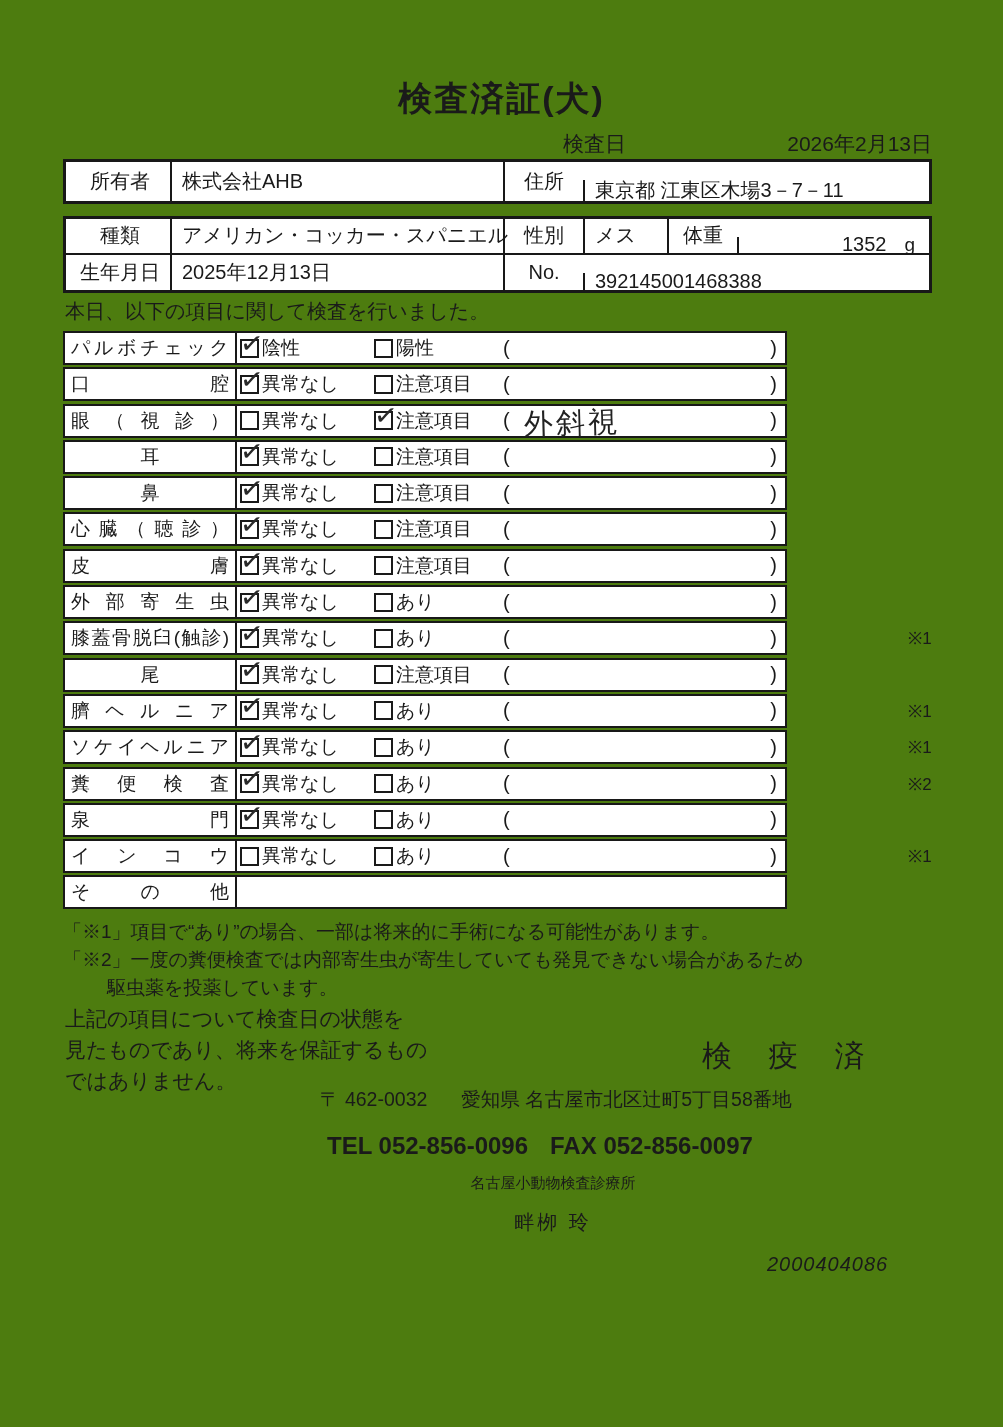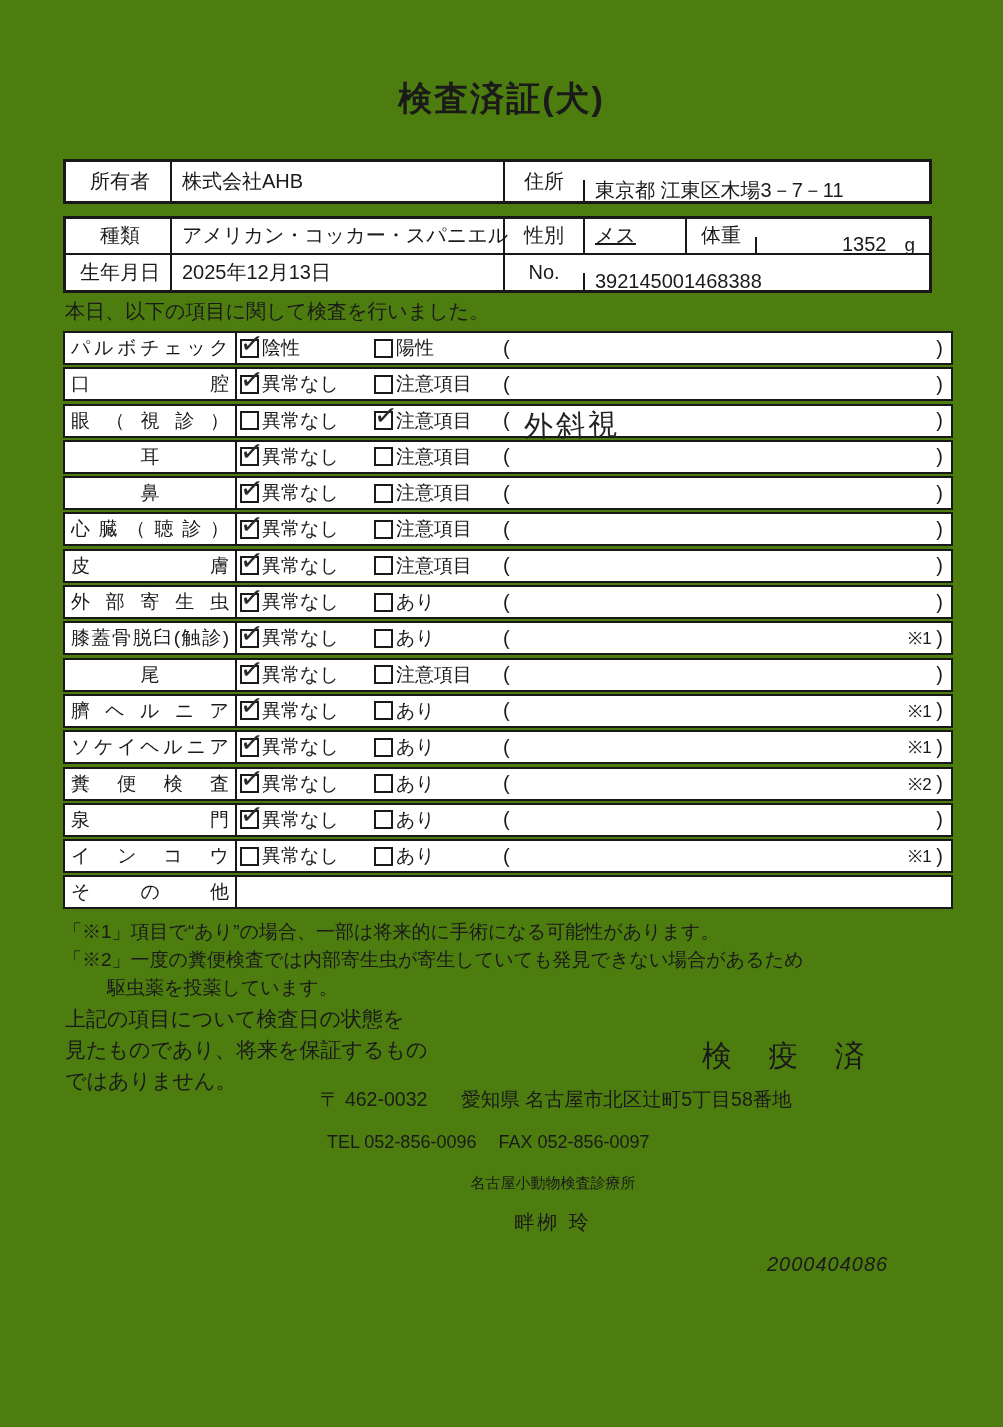--- a/index.html
+++ b/index.html
@@ -19,29 +19,29 @@
   .trow{display:flex;height:100%;box-sizing:border-box;}
   .t2 .trow{height:50%;}
   .t2 .trow:first-child{border-bottom:2px solid #181818;}
   .tcell{display:flex;align-items:center;box-sizing:border-box;font-size:20px;
          border-left:2px solid #181818;padding:0 10px;white-space:nowrap;}
   .tcell:first-child{border-left:none;padding-left:8px;}
   .lab{justify-content:center;padding:0 4px;}
   .w-lab{width:104px;flex:none;}
   .w-val{width:333px;flex:none;}
   .w-key{width:80px;flex:none;}
-  .w-sex{width:102px;flex:none;text-decoration:underline;}
+  .w-sex{width:84px;flex:none;}
   .w-wt{width:70px;flex:none;}
   .grow{flex:1;margin-top:18px;}
   .wt-val{justify-content:flex-end;padding-right:14px;}
   .wt-unit{margin-left:18px;font-size:19px;}
   
   .intro{position:absolute;top:298px;left:65px;font-size:20px;}
   
-  .exam{position:absolute;top:331px;left:63px;width:890px;}
+  .exam{position:absolute;top:331px;left:63px;width:724px;}
   .irow{position:relative;height:34px;margin-bottom:2.3px;border:2.2px solid #181818;
         display:flex;box-sizing:border-box;background:#fff;}
   .ilabel{width:172px;flex:none;border-right:2px solid #181818;box-sizing:border-box;
           padding:0 6px;font-size:19px;line-height:29px;white-space:nowrap;overflow:hidden;}
   .jl{text-align:justify;text-align-last:justify;text-justify:inter-character;}
   .cl{text-align:center;text-align-last:center;}
   .ibody{flex:1;display:flex;align-items:center;font-size:19px;padding-left:3px;}
   .opt{display:flex;align-items:center;}
   .o1{width:134px;flex:none;text-align:right;}
   .o2{width:129px;flex:none;}
@@ -57,35 +57,39 @@
   .rnote{position:absolute;left:843px;top:3px;font-size:17px;white-space:nowrap;}
   
   .notes{position:absolute;top:918px;left:63px;font-size:19px;line-height:28px;}
   .notes .indent{padding-left:44px;}
   .disclaimer{position:absolute;top:1003px;left:65px;font-size:21px;line-height:31px;
               white-space:pre-line;}
   .stamp{position:absolute;top:1036px;left:702px;font-size:30px;letter-spacing:14px;
          white-space:nowrap;}
   .addr{position:absolute;top:1086px;left:320px;font-size:19.5px;white-space:nowrap;}
   .addr .gap{display:inline-block;width:34px;}
-  .tel{position:absolute;top:1132px;left:327px;font-size:18px;white-space:nowrap;}
+  .tel{position:absolute;top:1132px;left:327px;font-size:24px;white-space:nowrap;font-weight:bold;}
   .tel .gap{display:inline-block;width:22px;}
   .clinic{position:absolute;top:1174px;left:403px;width:300px;text-align:center;
           font-size:15px;white-space:nowrap;}
   .vet{position:absolute;top:1209px;left:403px;width:300px;text-align:center;
        font-size:20px;letter-spacing:3px;white-space:nowrap;}
   .serial{position:absolute;top:1253px;left:767px;font-size:20px;letter-spacing:1px;font-style:italic;}
 </style>
 </head>
 <body>
 
 <div class="page">
 
   <div class="title">検査済証(犬)</div>
 
+  <div class="date-row">
+    <span>検査日</span>
+    <span>2026年2月13日</span>
+  </div>
 
   <div class="tbl t1">
     <div class="trow">
       <div class="tcell lab w-lab">所有者</div>
       <div class="tcell w-val">株式会社AHB</div>
       <div class="tcell lab w-key">住所</div>
       <div class="tcell grow">東京都 江東区木場3－7－11</div>
     </div>
   </div>
 

